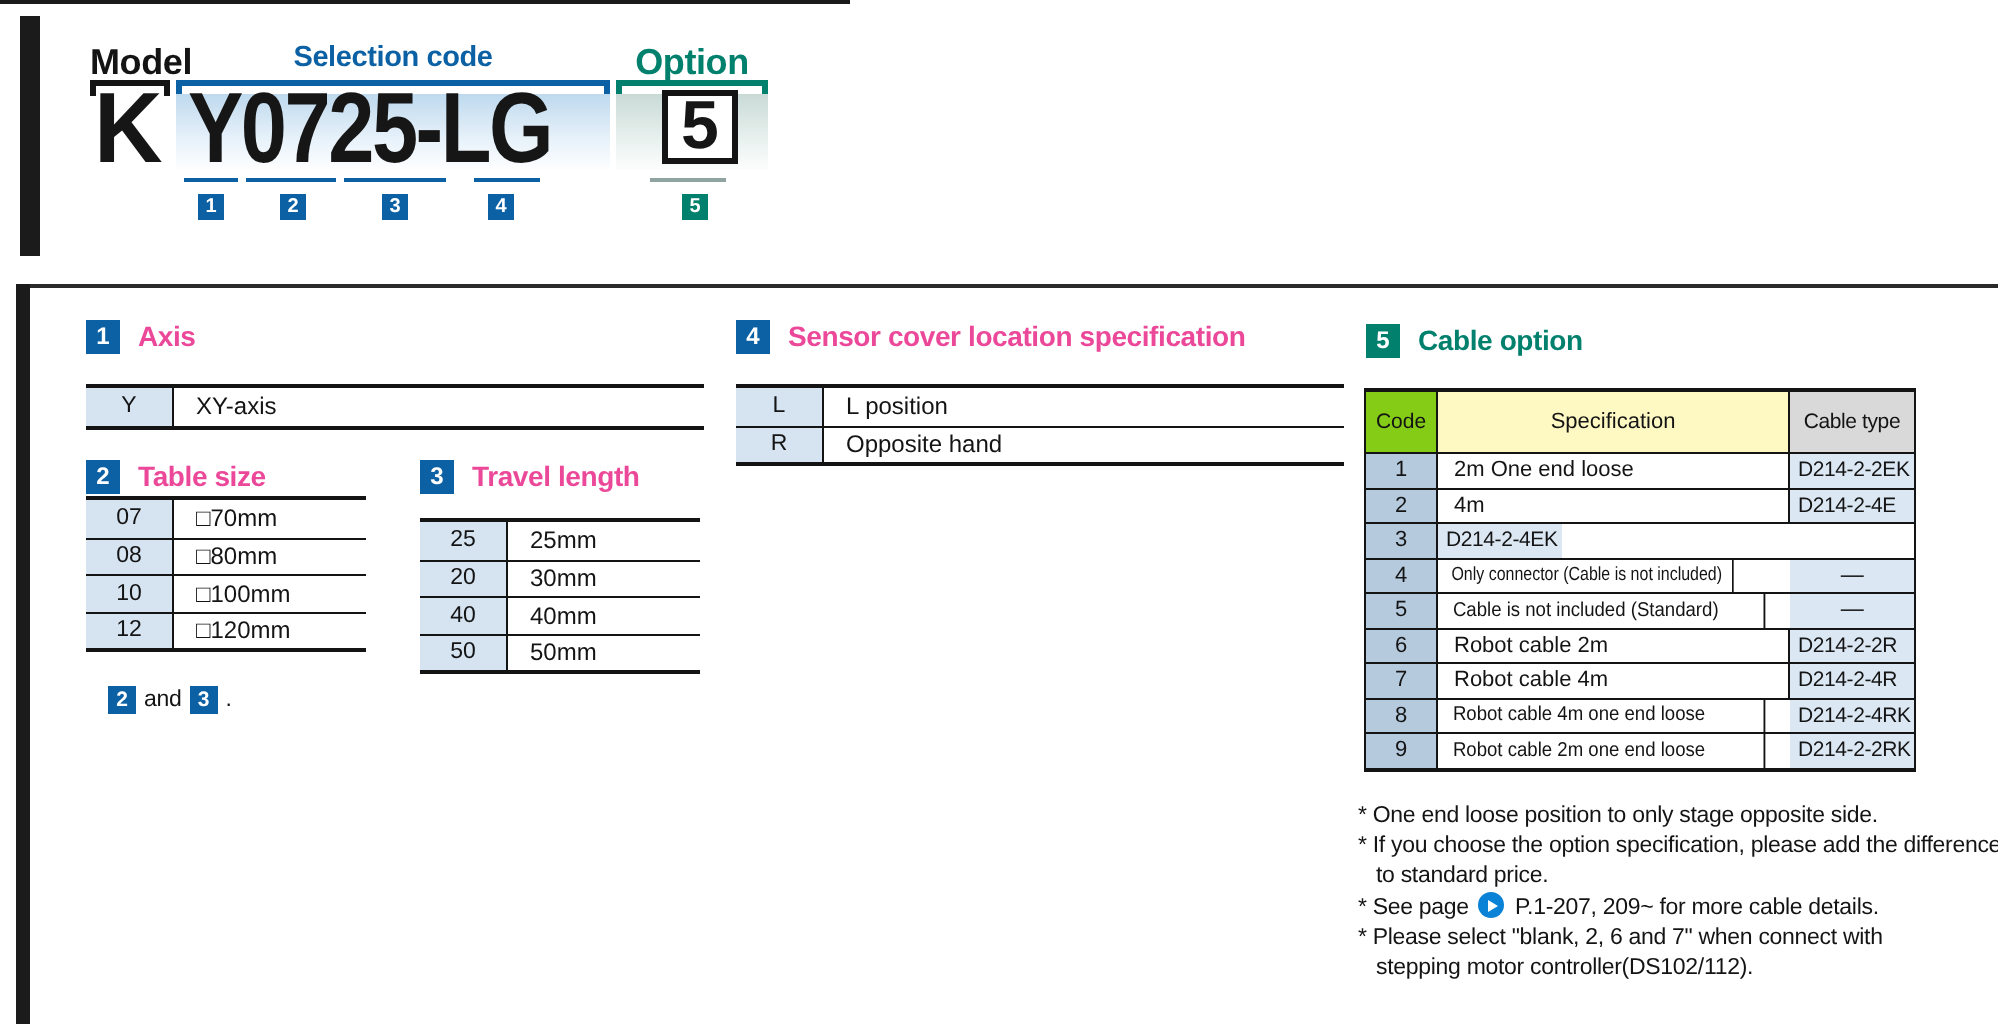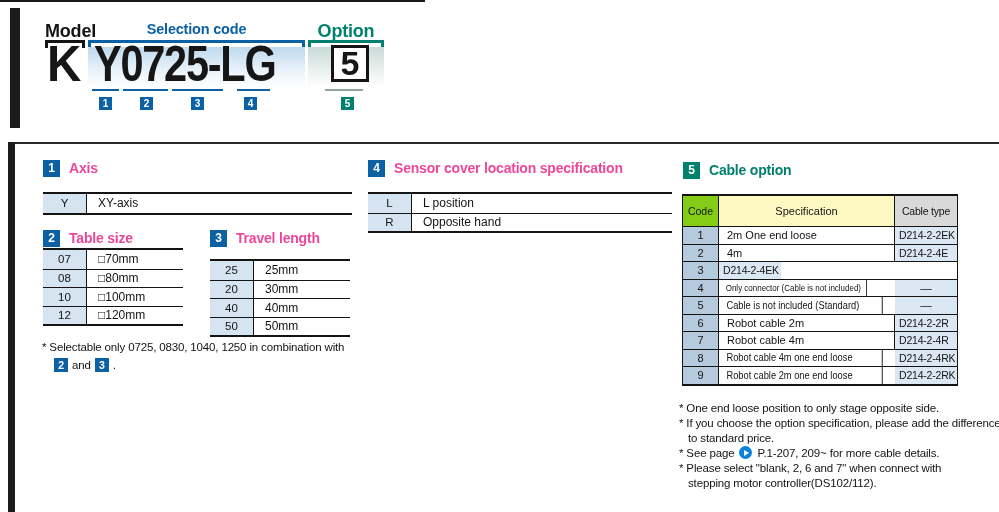--- a/index.html
+++ b/index.html
@@ -186,21 +186,20 @@
         <div class="tcode">40</div>
         <div class="tdesc">40mm</div>
       </div>
       <div class="trow">
         <div class="tcode">50</div>
         <div class="tdesc">50mm</div>
       </div>
     </div>
 
   <div class="fnote combo-note">
-    <div>* Selectable only 0725, 0830, 1040, 1250 in combination with</div>
     <div class="combo-line2">
       <span class="mini-marker">2</span>
       <span>and</span>
       <span class="mini-marker">3</span>
       <span>.</span>
     </div>
   </div>
 
   <div class="sec-head" style="left:368px; top:159px;">
     <span class="sec-num">4</span>

